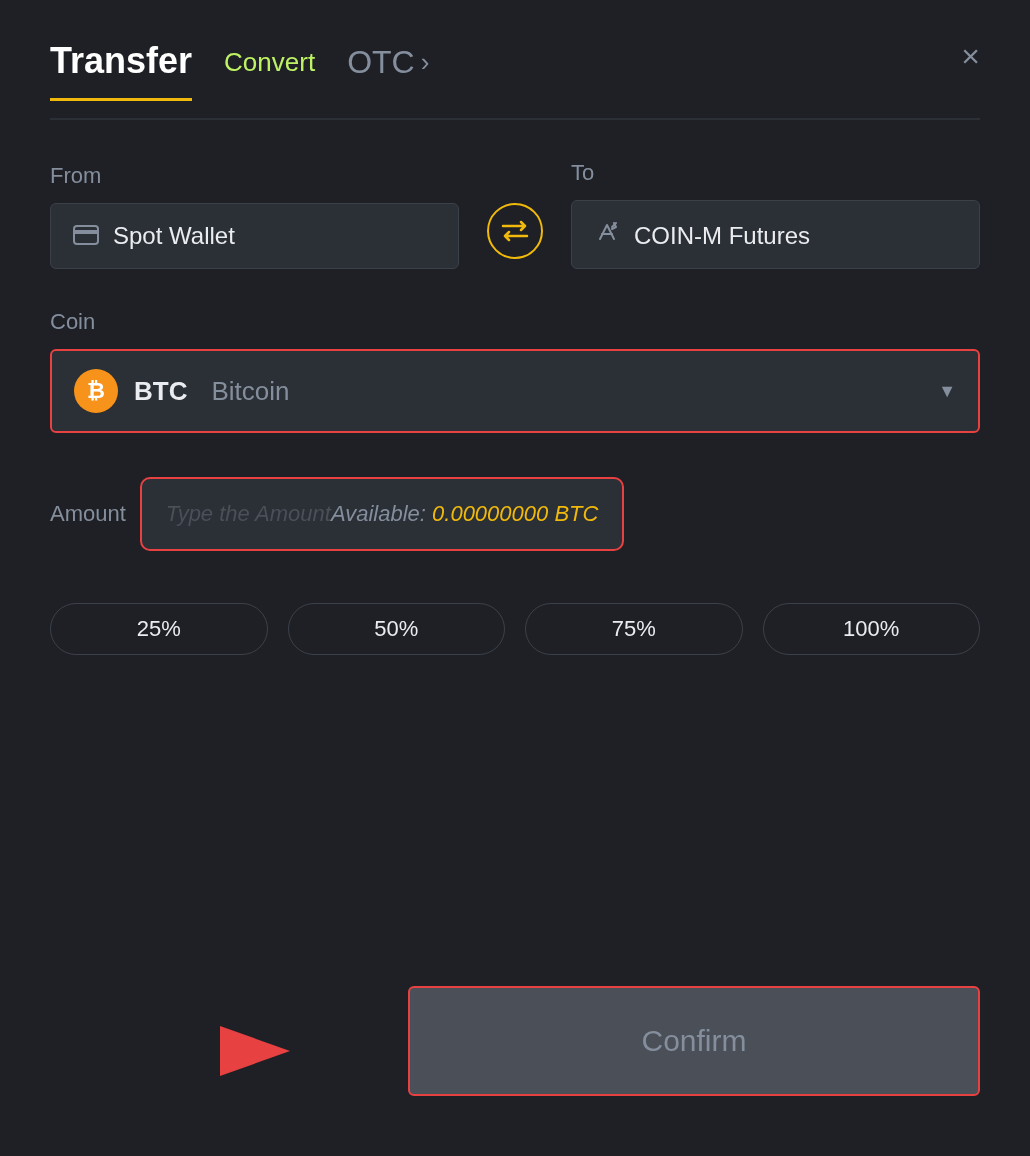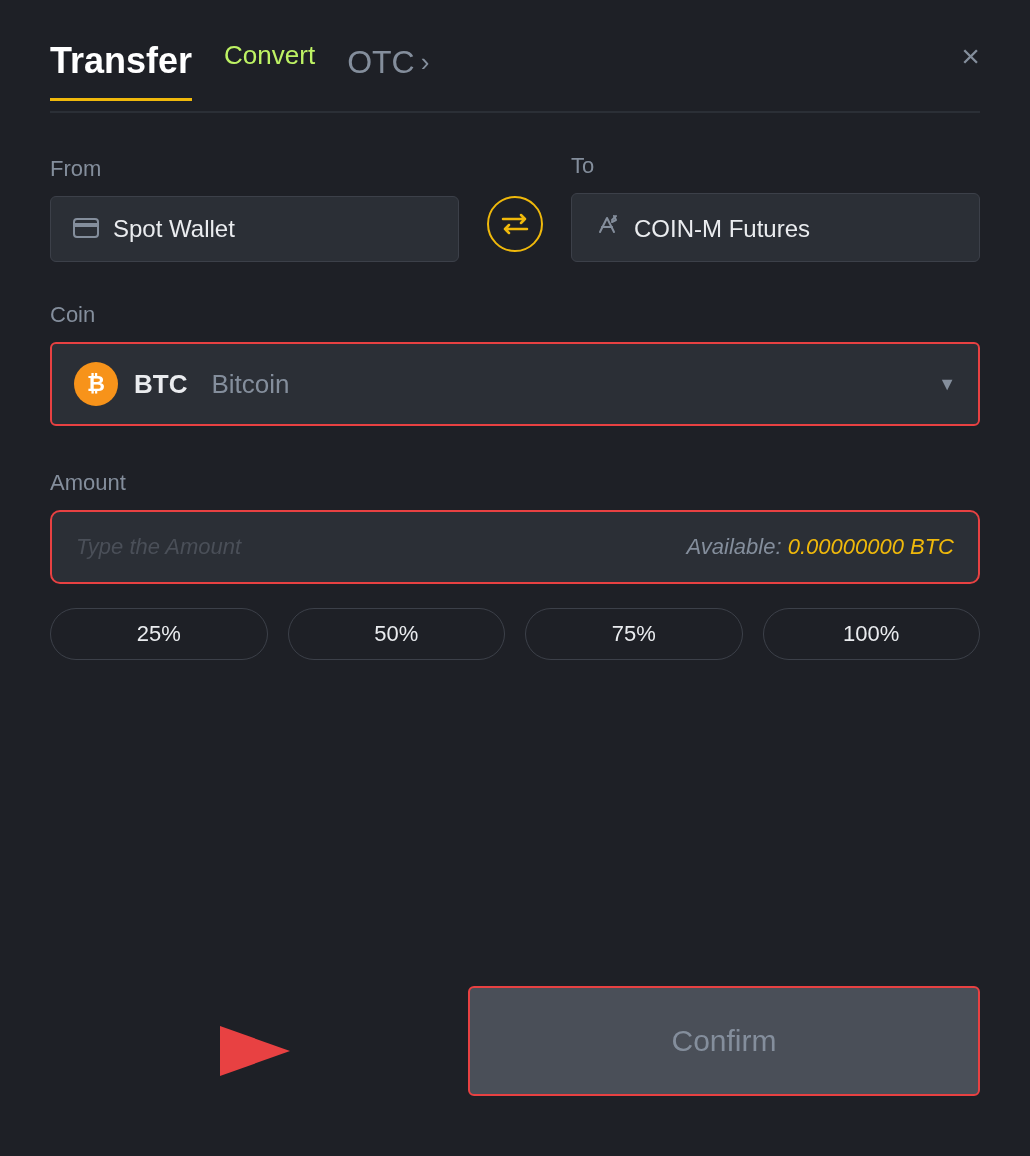--- a/index.html
+++ b/index.html
@@ -19,22 +19,23 @@
       min-height: 1156px;
       position: relative;
       padding: 40px 50px 60px 50px;
       display: flex;
       flex-direction: column;
     }
 
     
     .header {
       display: flex;
+      align-items: center;
       gap: 32px;
-      margin-bottom: 10px;
+      margin-bottom: 17px;
       position: relative;
     }
 
     .tab-transfer {
       font-size: 36px;
       font-weight: 700;
       color: #ffffff;
       cursor: pointer;
       padding-bottom: 16px;
       border-bottom: 3px solid #f0b90b;
@@ -193,23 +194,24 @@
 
     .coin-chevron {
       margin-left: auto;
       color: #848e9c;
       font-size: 18px;
     }
 
     
     .amount-section {
       display: flex;
-      flex-direction: column;
+      flex-direction: row;
       gap: 14px;
-      margin-bottom: 24px;
+      margin-bottom: 52px;
+      align-items: center;
     }
 
     .amount-input-box {
       background: #2b2f36;
       border: 2.5px solid #e84142;
       border-radius: 10px;
       padding: 22px 24px;
       display: flex;
       align-items: center;
       justify-content: space-between;
@@ -263,21 +265,21 @@
 
     .arrow-container {
       position: absolute;
       left: 160px;
       bottom: 0;
       display: flex;
       align-items: center;
     }
 
     .confirm-btn {
-      width: 512px;
+      width: 572px;
       background: #4a4f58;
       border: 2.5px solid #e84142;
       border-radius: 6px;
       padding: 36px 0;
       font-size: 30px;
       color: #848e9c;
       cursor: pointer;
       text-align: center;
       font-weight: 500;
     }

